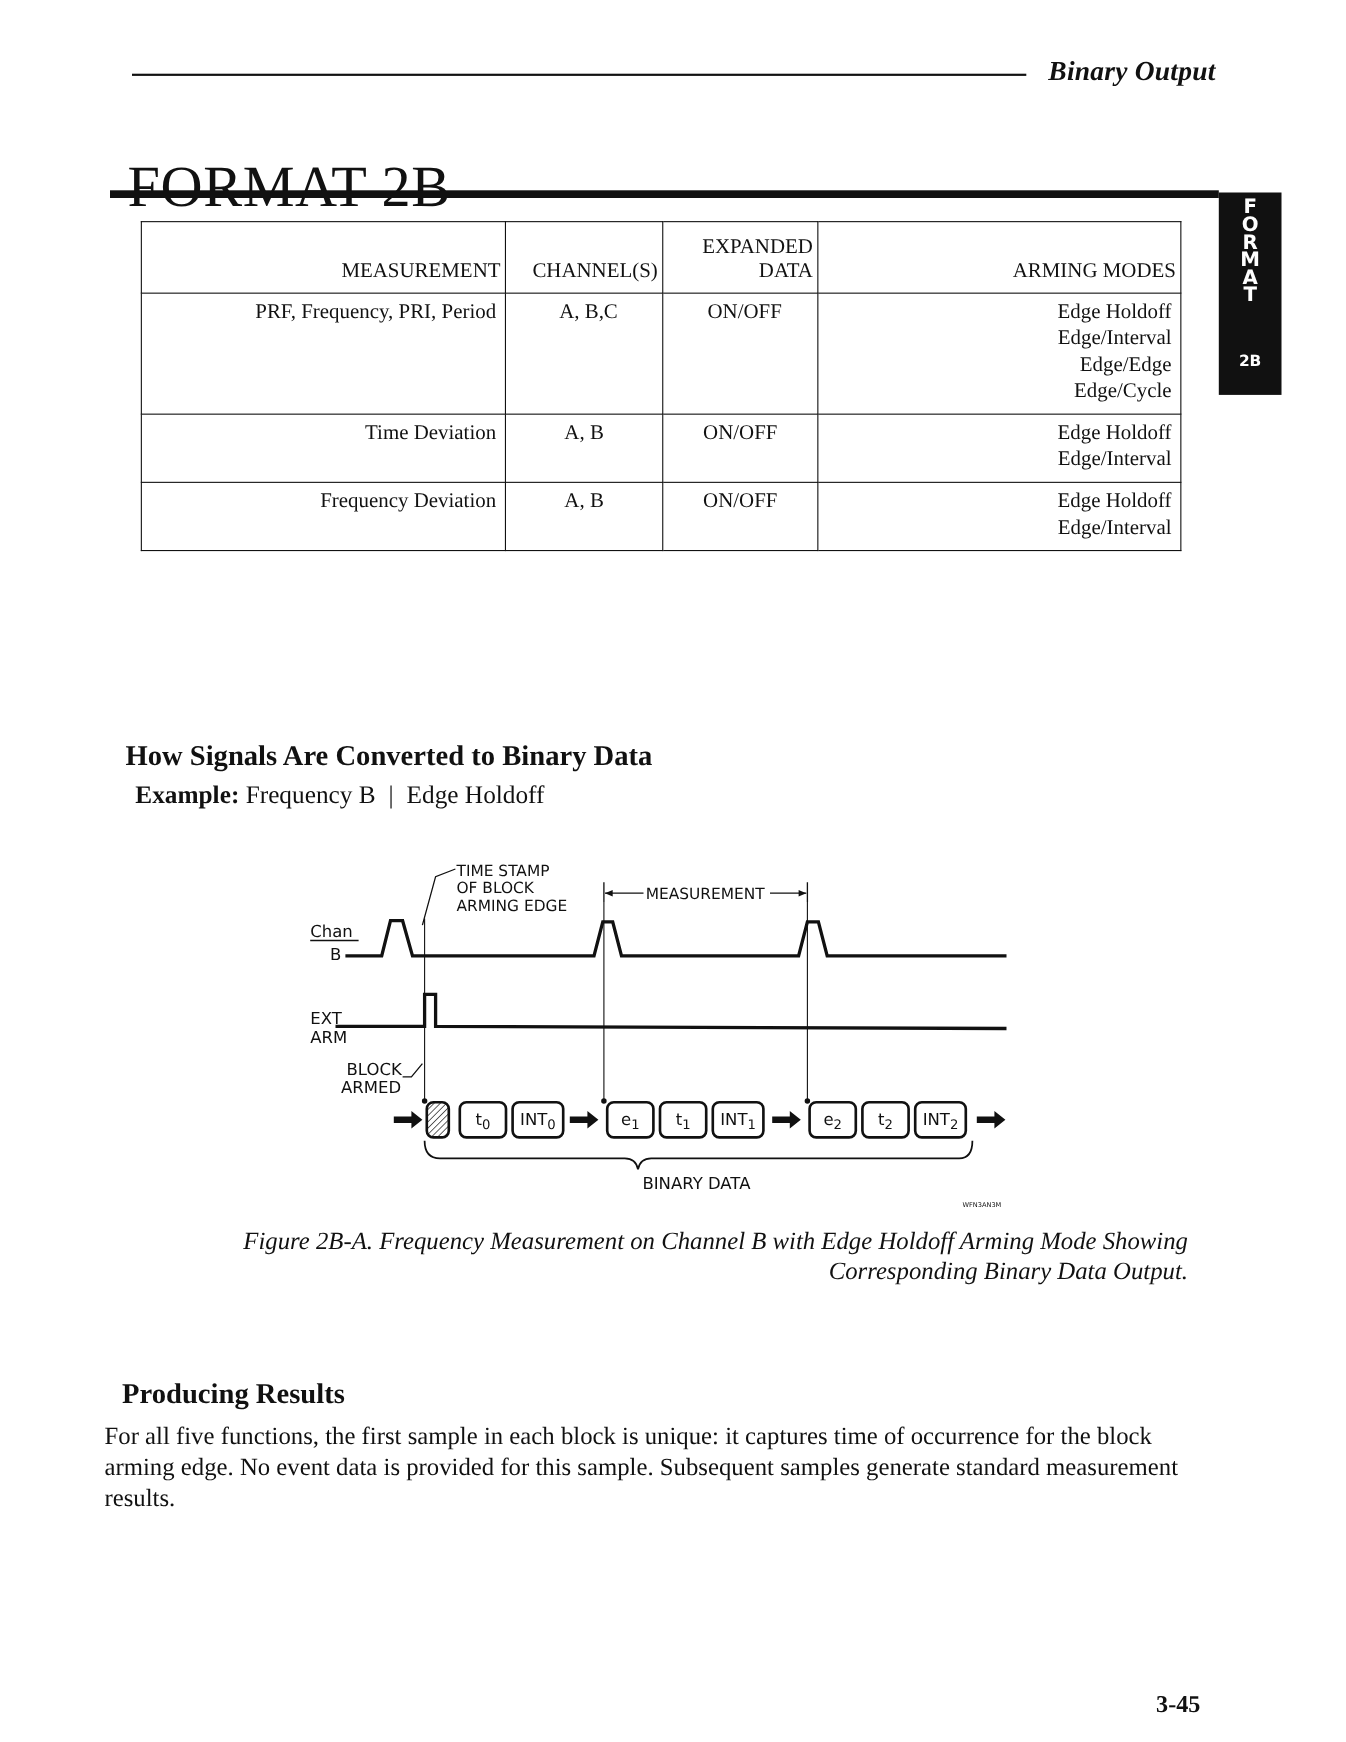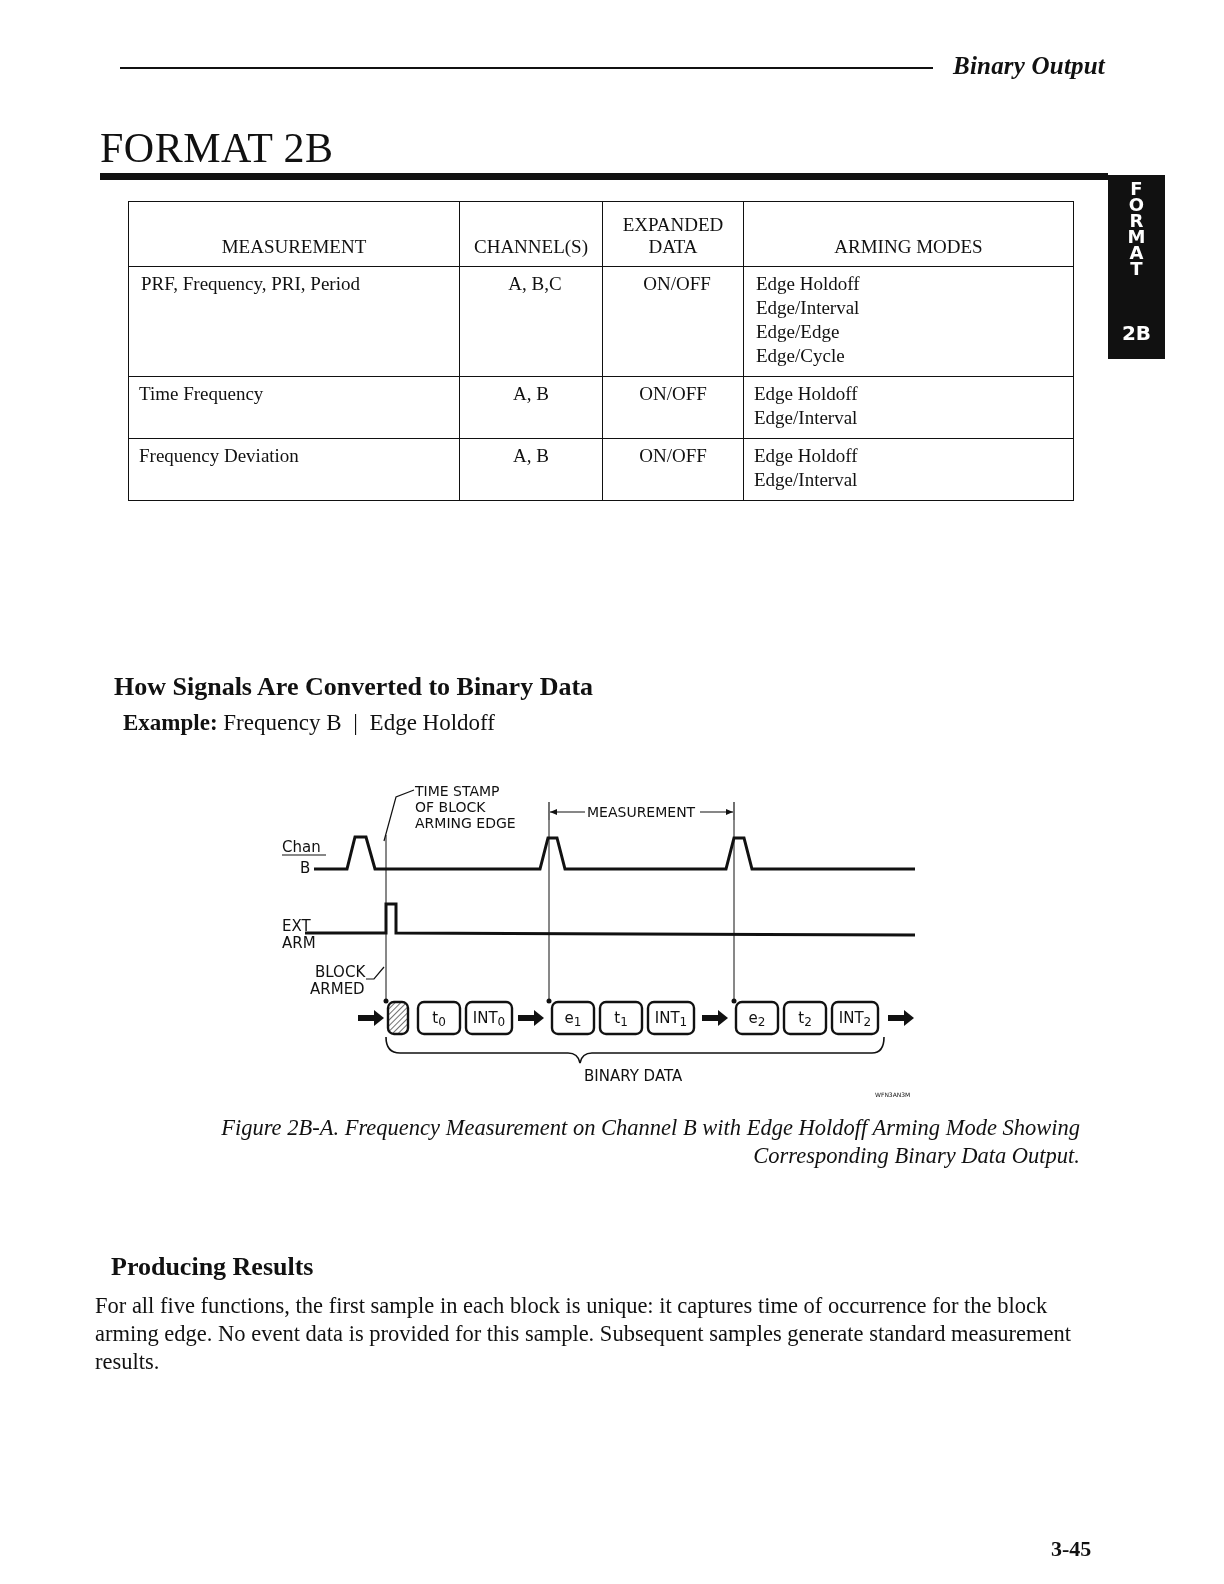--- a/index.html
+++ b/index.html
@@ -11,39 +11,39 @@
     position: absolute; left: 120px; top: 52px; width: 985px; height: 30px;
   }
   .running-head .rule {
     position: absolute; left: 0; right: 172px; top: 15px; height: 2px; background: #111;
   }
   .running-head .title {
     position: absolute; right: 0; top: 0; font-style: italic; font-weight: bold;
     font-size: 25px; letter-spacing: 0.2px;
   }
   .page-title {
-    position: absolute; left: 100px; top: 124px; font-size: 42px; font-weight: normal;
-    margin: 0; letter-spacing: 0.5px;
+    position: absolute; left: 100px; top: 124px; font-size: 53px; font-weight: normal;
+    margin: 16px; letter-spacing: 0.5px;
   }
   .title-rule {
     position: absolute; left: 100px; top: 173px; width: 1008px; height: 7px; background: #111;
   }
   .side-tab {
     position: absolute; left: 1108px; top: 175px; width: 57px; height: 184px; background: #111;
     color: #fff; font-family: "DejaVu Sans", sans-serif; font-weight: bold; text-align: center;
   }
   .side-tab .letters { position: absolute; top: 6px; left: 0; right: 0; font-size: 18px; line-height: 16px; }
   .side-tab .letters span { display: block; }
-  .side-tab .code { position: absolute; top: 146px; left: 0; right: 0; font-size: 20px; }
+  .side-tab .code { position: absolute; top: 146px; left: 0; right: 0; font-size: 14px; }
 
   table.fmt {
     position: absolute; left: 128px; top: 201px; width: 946px;
     border-collapse: collapse; font-size: 19px;
   }
-  table.fmt th, table.fmt td { border: 1.5px solid #111; vertical-align: top; }
+  table.fmt th, table.fmt td { border: 1.5px solid #111; vertical-align: top; text-align: right; }
   table.fmt th { font-weight: normal; font-size: 19px; vertical-align: bottom; padding: 4px 4px 8px; height: 52px; }
   table.fmt th.c0 { width: 322px; }
   table.fmt th.c1 { width: 134px; }
   table.fmt th.c2 { width: 132px; }
   table.fmt td { padding: 5px 8px 8px 10px; line-height: 24px; }
   table.fmt td.center { text-align: center; padding-left: 4px; padding-right: 4px; }
   table.fmt td.modes div { line-height: 24px; }
   table.fmt tr.r0 td { height: 48px; }
   table.fmt tr.r1 td { height: 96px; padding-left: 12px; }
   table.fmt tr.r2 td, table.fmt tr.r3 td, table.fmt tr.r4 td { height: 48px; }
@@ -107,21 +107,21 @@
       <td class="center">A, B,C</td>
       <td class="center">ON/OFF</td>
       <td class="modes">
         <div>Edge Holdoff</div>
         <div>Edge/Interval</div>
         <div>Edge/Edge</div>
         <div>Edge/Cycle</div>
       </td>
     </tr>
     <tr class="r3">
-      <td>Time Frequency</td>
+      <td>Time Deviation</td>
       <td class="center">A, B</td>
       <td class="center">ON/OFF</td>
       <td class="modes">
         <div>Edge Holdoff</div>
         <div>Edge/Interval</div>
       </td>
     </tr>
     <tr class="r4">
       <td>Frequency Deviation</td>
       <td class="center">A, B</td>

